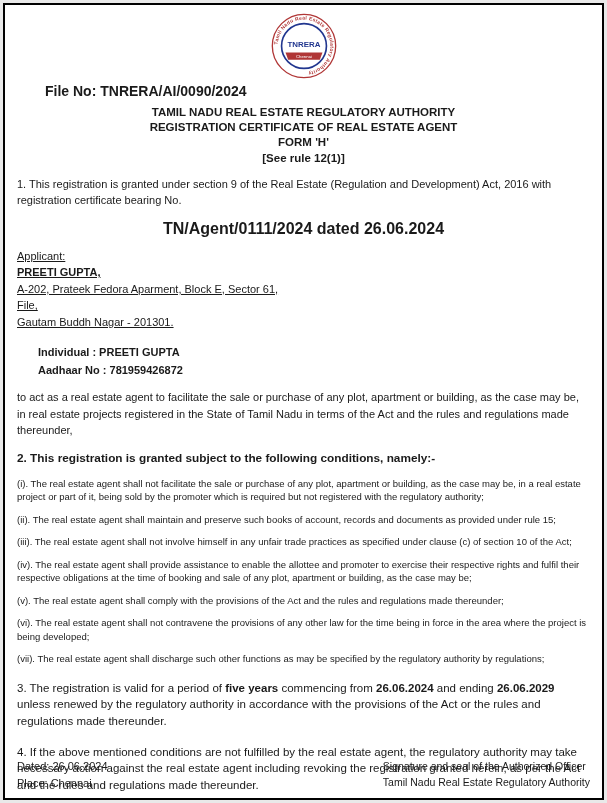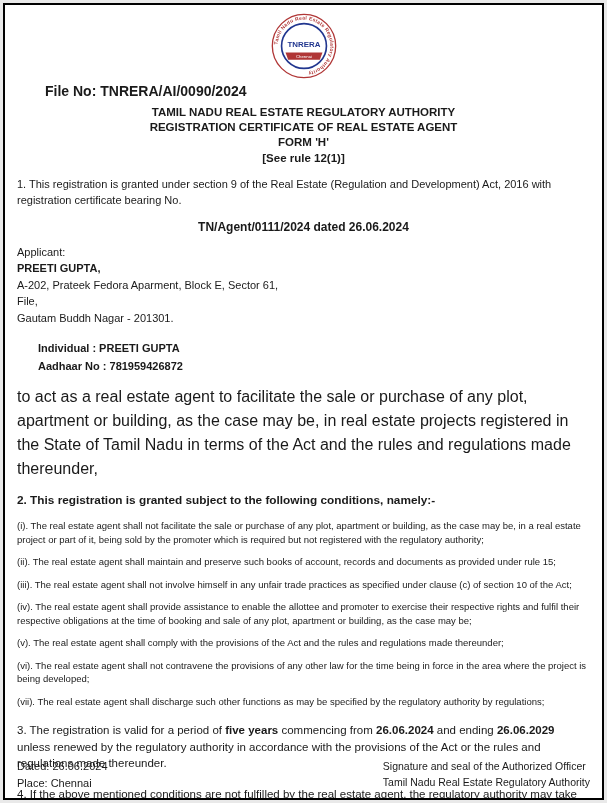--- a/index.html
+++ b/index.html
@@ -7,25 +7,25 @@
   .page {
     width: 601px; height: 797px; margin: 3px auto;
     background:#fff; border:2px solid #000;
     padding: 8px 12px 6px 12px;
     position: relative; overflow: hidden;
   }
   .seal-wrap { text-align:center; height:66px; }
   .file-no { font-weight:bold; font-size:14px; margin:4px 0 6px 0;padding-left:28px; }
   .title-block { text-align:center; font-weight:bold; font-size:11.5px; line-height:1.32; }
   .para { font-size:11px; line-height:1.45; margin-top:11px; }
-  .cert-no { text-align:center; font-weight:bold; font-size:12px; margin:11px 0 10px 0; }
-  .applicant { font-size:11px; line-height:1.5; }
+  .cert-no { text-align:center; font-weight:bold; font-size:16px; margin:11px 0 10px 0; }
+  .applicant { font-size:11px; line-height:1.5;text-decoration:underline; }
   .applicant .name { font-weight:bold; }
   .ids { margin-top:14px; font-weight:bold; font-size:11px; line-height:1.6;margin-left:21px; }
-  .auth { font-size:16px; line-height:1.5; margin-top:10px; }
+  .auth { font-size:11px; line-height:1.5; margin-top:10px; }
   .cond-heading { font-weight:bold; font-size:11.8px; margin:12px 0 12px 0; }
   .condition { font-size:9.5px; line-height:1.42; margin-bottom:9px; }
   .para-lg { font-size:11.5px; line-height:1.45; margin-top:14px; }
   .sig-block { position:relative; width:190px; margin:14px 52px 0 auto; font-size:9px; line-height:1.3; }
   .sig-block .sig-name { font-weight:bold; font-size:12.5px; }
   .sig-check { position:absolute; left:58px; top:-4px; font-size:34px; font-weight:bold; line-height:1; transform:rotate(-6deg); pointer-events:none; }
   .footer { position:absolute; left:12px; right:12px; bottom:7px; display:flex; justify-content:space-between; align-items:center; }
   .footer .left { font-size:11px; line-height:1.5; }
   .footer .right { font-size:10.5px; line-height:1.45; }
 </style>

